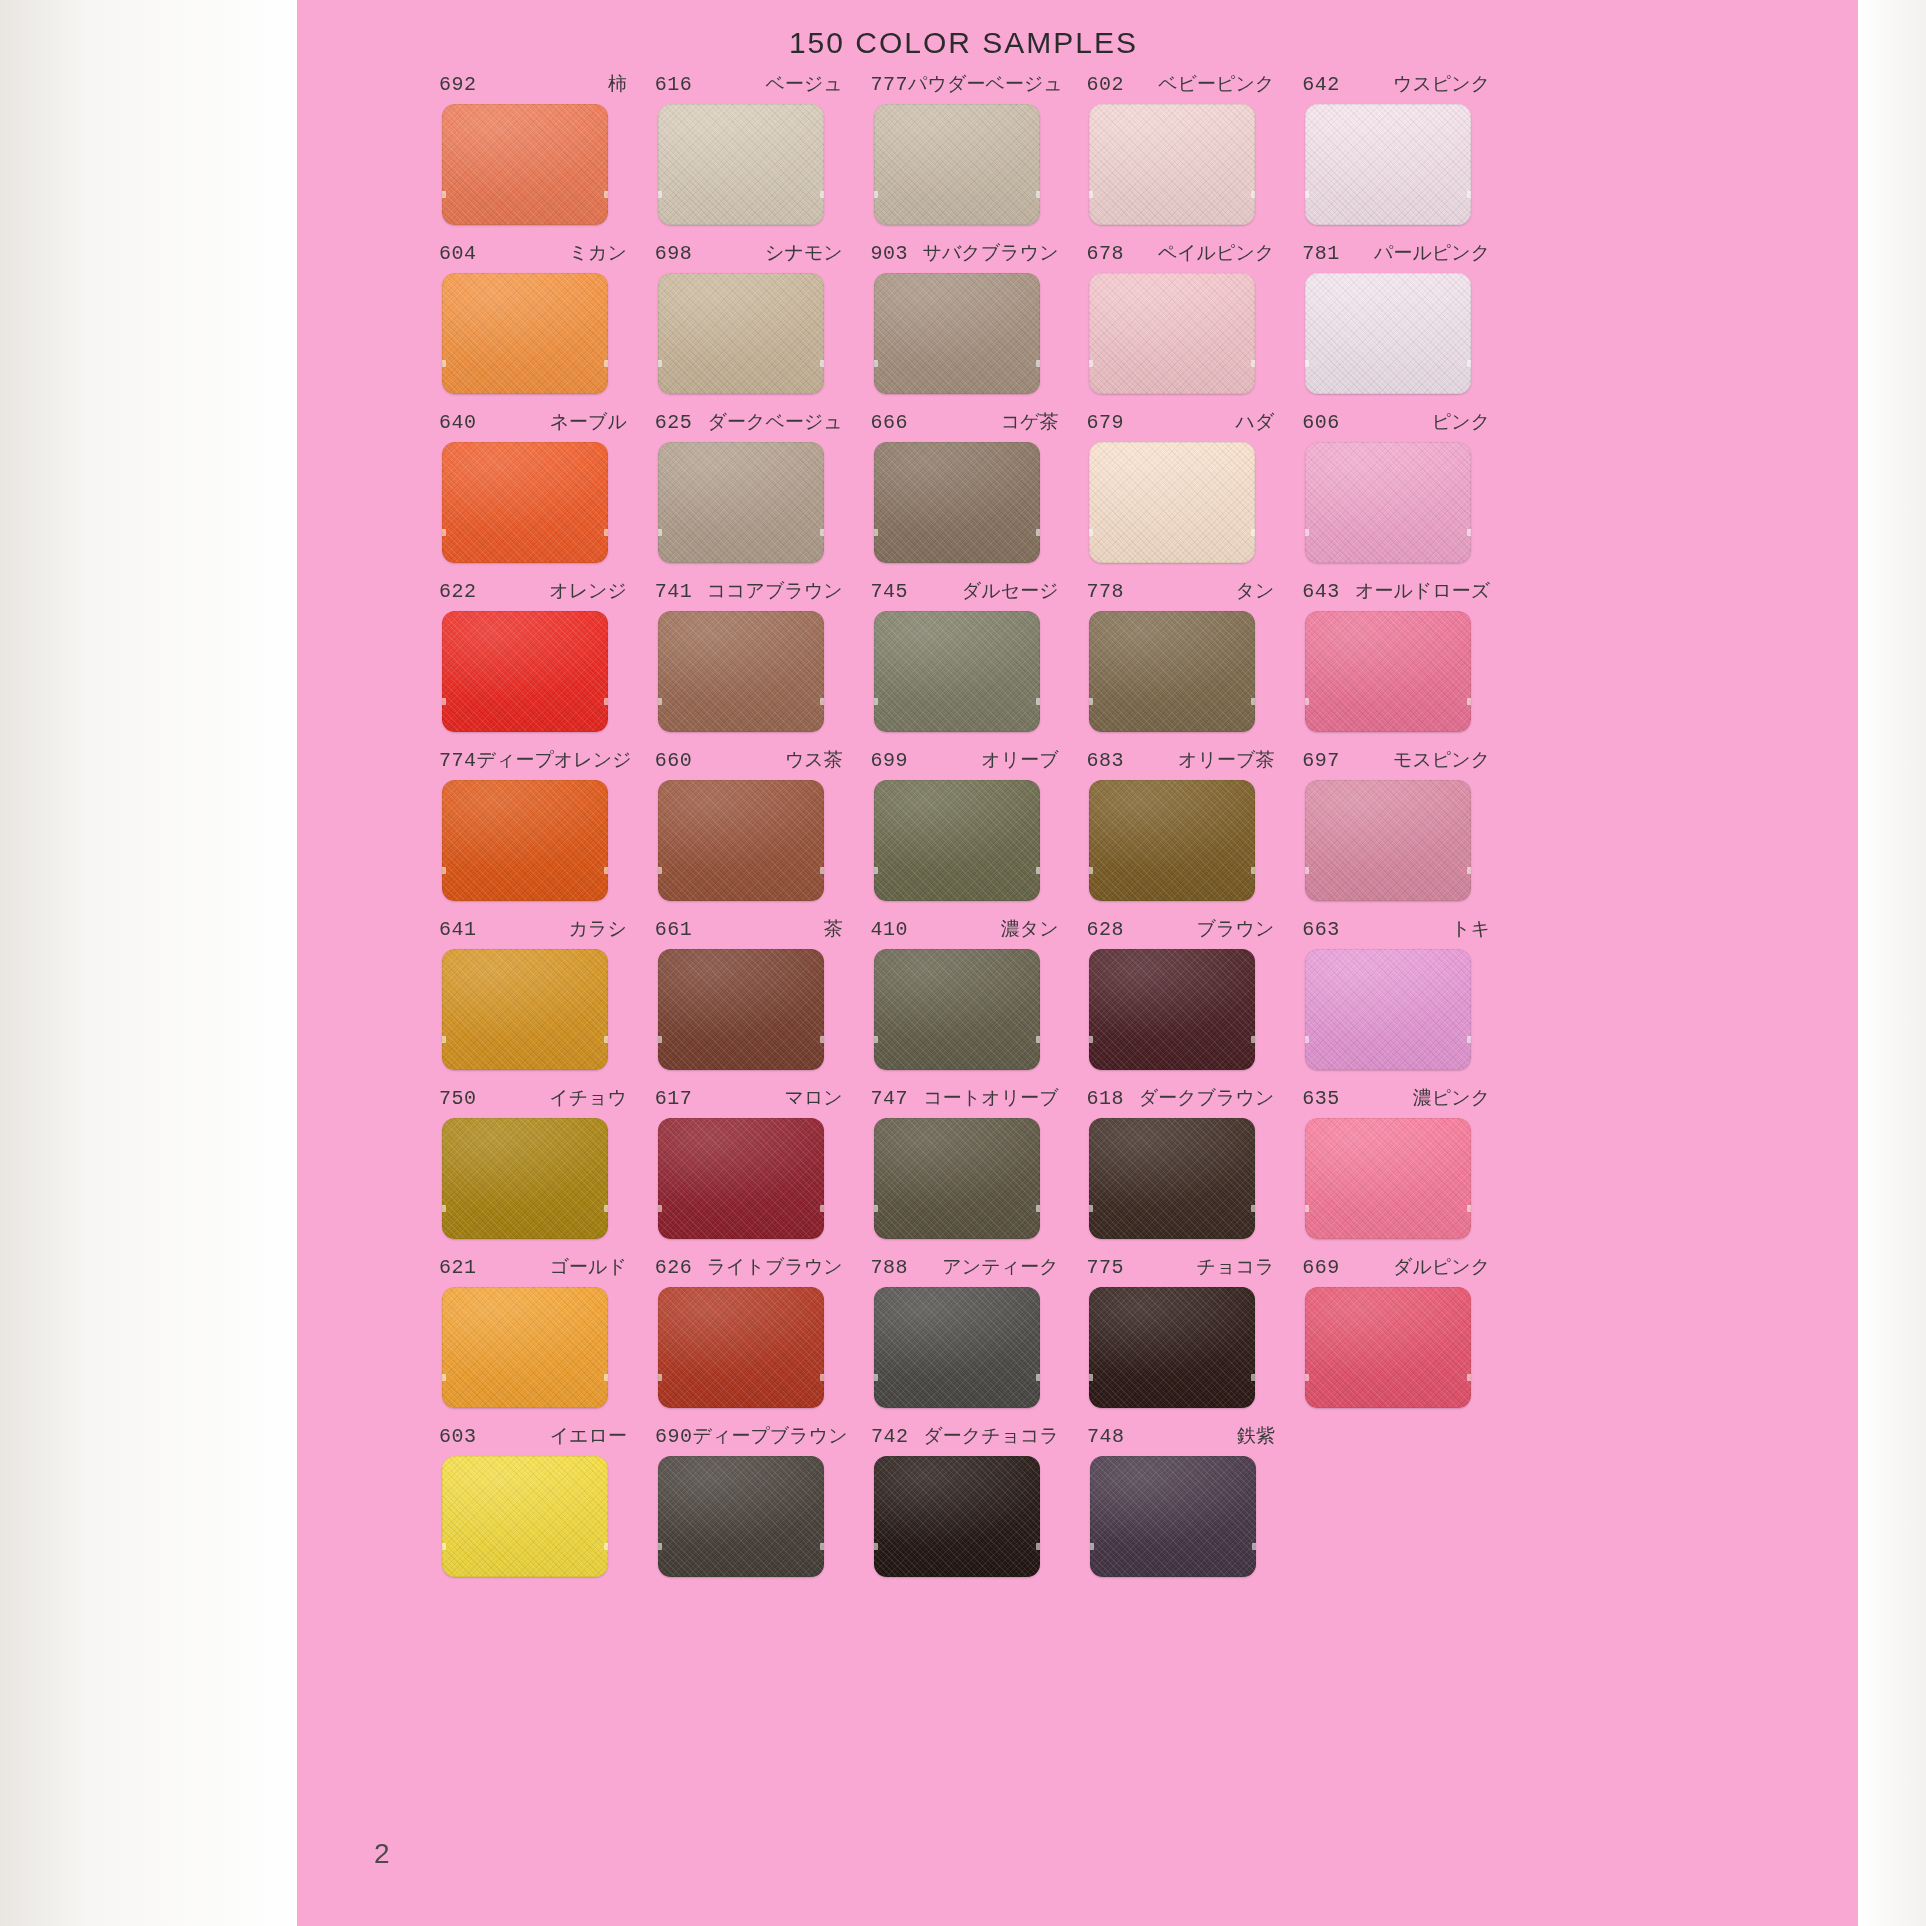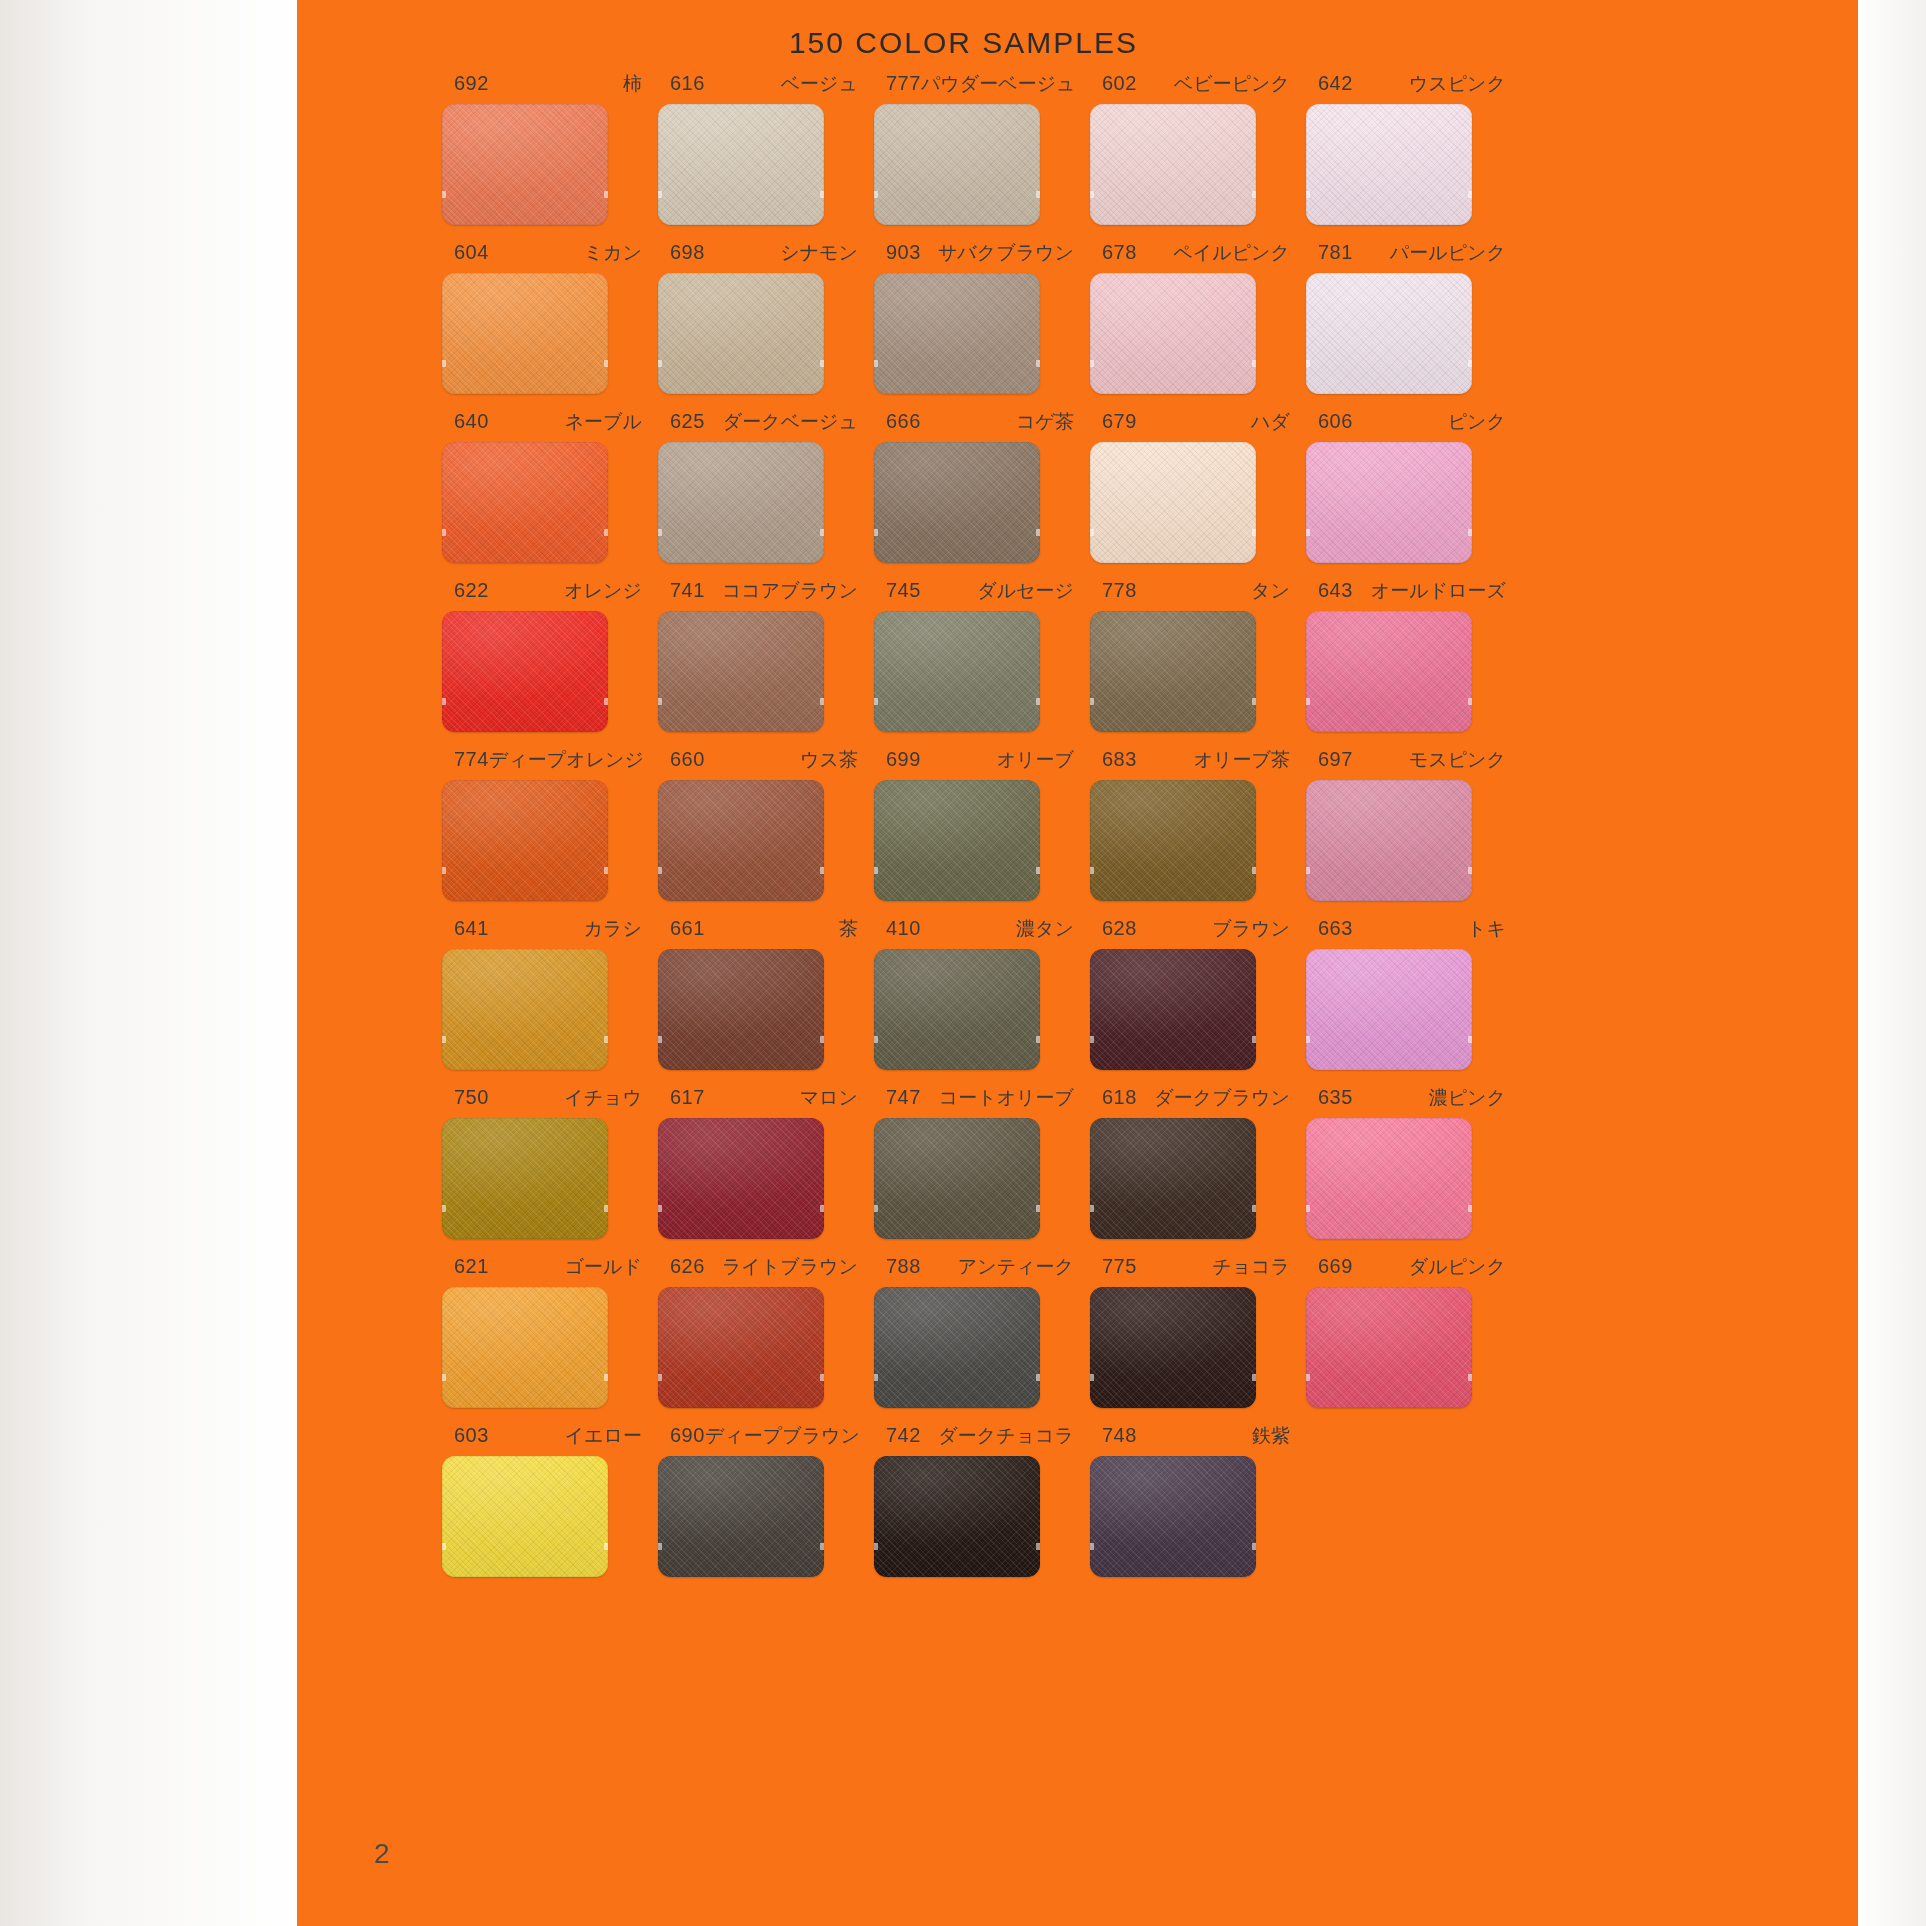--- a/index.html
+++ b/index.html
@@ -12,21 +12,21 @@
     height: 1927px;
     font-family: "Liberation Sans", "DejaVu Sans", sans-serif;
     position: relative;
     overflow: hidden;
   }
 
   
   #page {
     position: absolute;
     inset: 0;
-    background: #f97316;
+    background: #f9a8d4;
   }
   #page::before {
     content: "";
     position: absolute;
     left: 0; top: 0;
     width: 297px; height: 100%;
     background: linear-gradient(to right, #e9e6e2 0%, #f7f6f4 30%, #ffffff 100%);
     pointer-events: none;
   }
   #page::after {
@@ -72,25 +72,25 @@
   .cell {
     width: 216px;
     box-sizing: border-box;
     padding-right: 0;
   }
   .cap {
     display: flex;
     justify-content: space-between;
     align-items: baseline;
     width: 188px;
-    margin: 0 0 7px 28px;
+    margin: 0 0 7px 13px;
     font-size: 20px;
     color: #3a3a3a;
     white-space: nowrap;
-    font-family: Liberation Sans, sans-serif;
+    font-family: Liberation Mono, monospace;
   }
   .code {
     letter-spacing: 0.5px;
     font-size: 20px;
   }
   .name {
     font-size: 19px;
     letter-spacing: 0px;
   }
   .chip-wrap {

